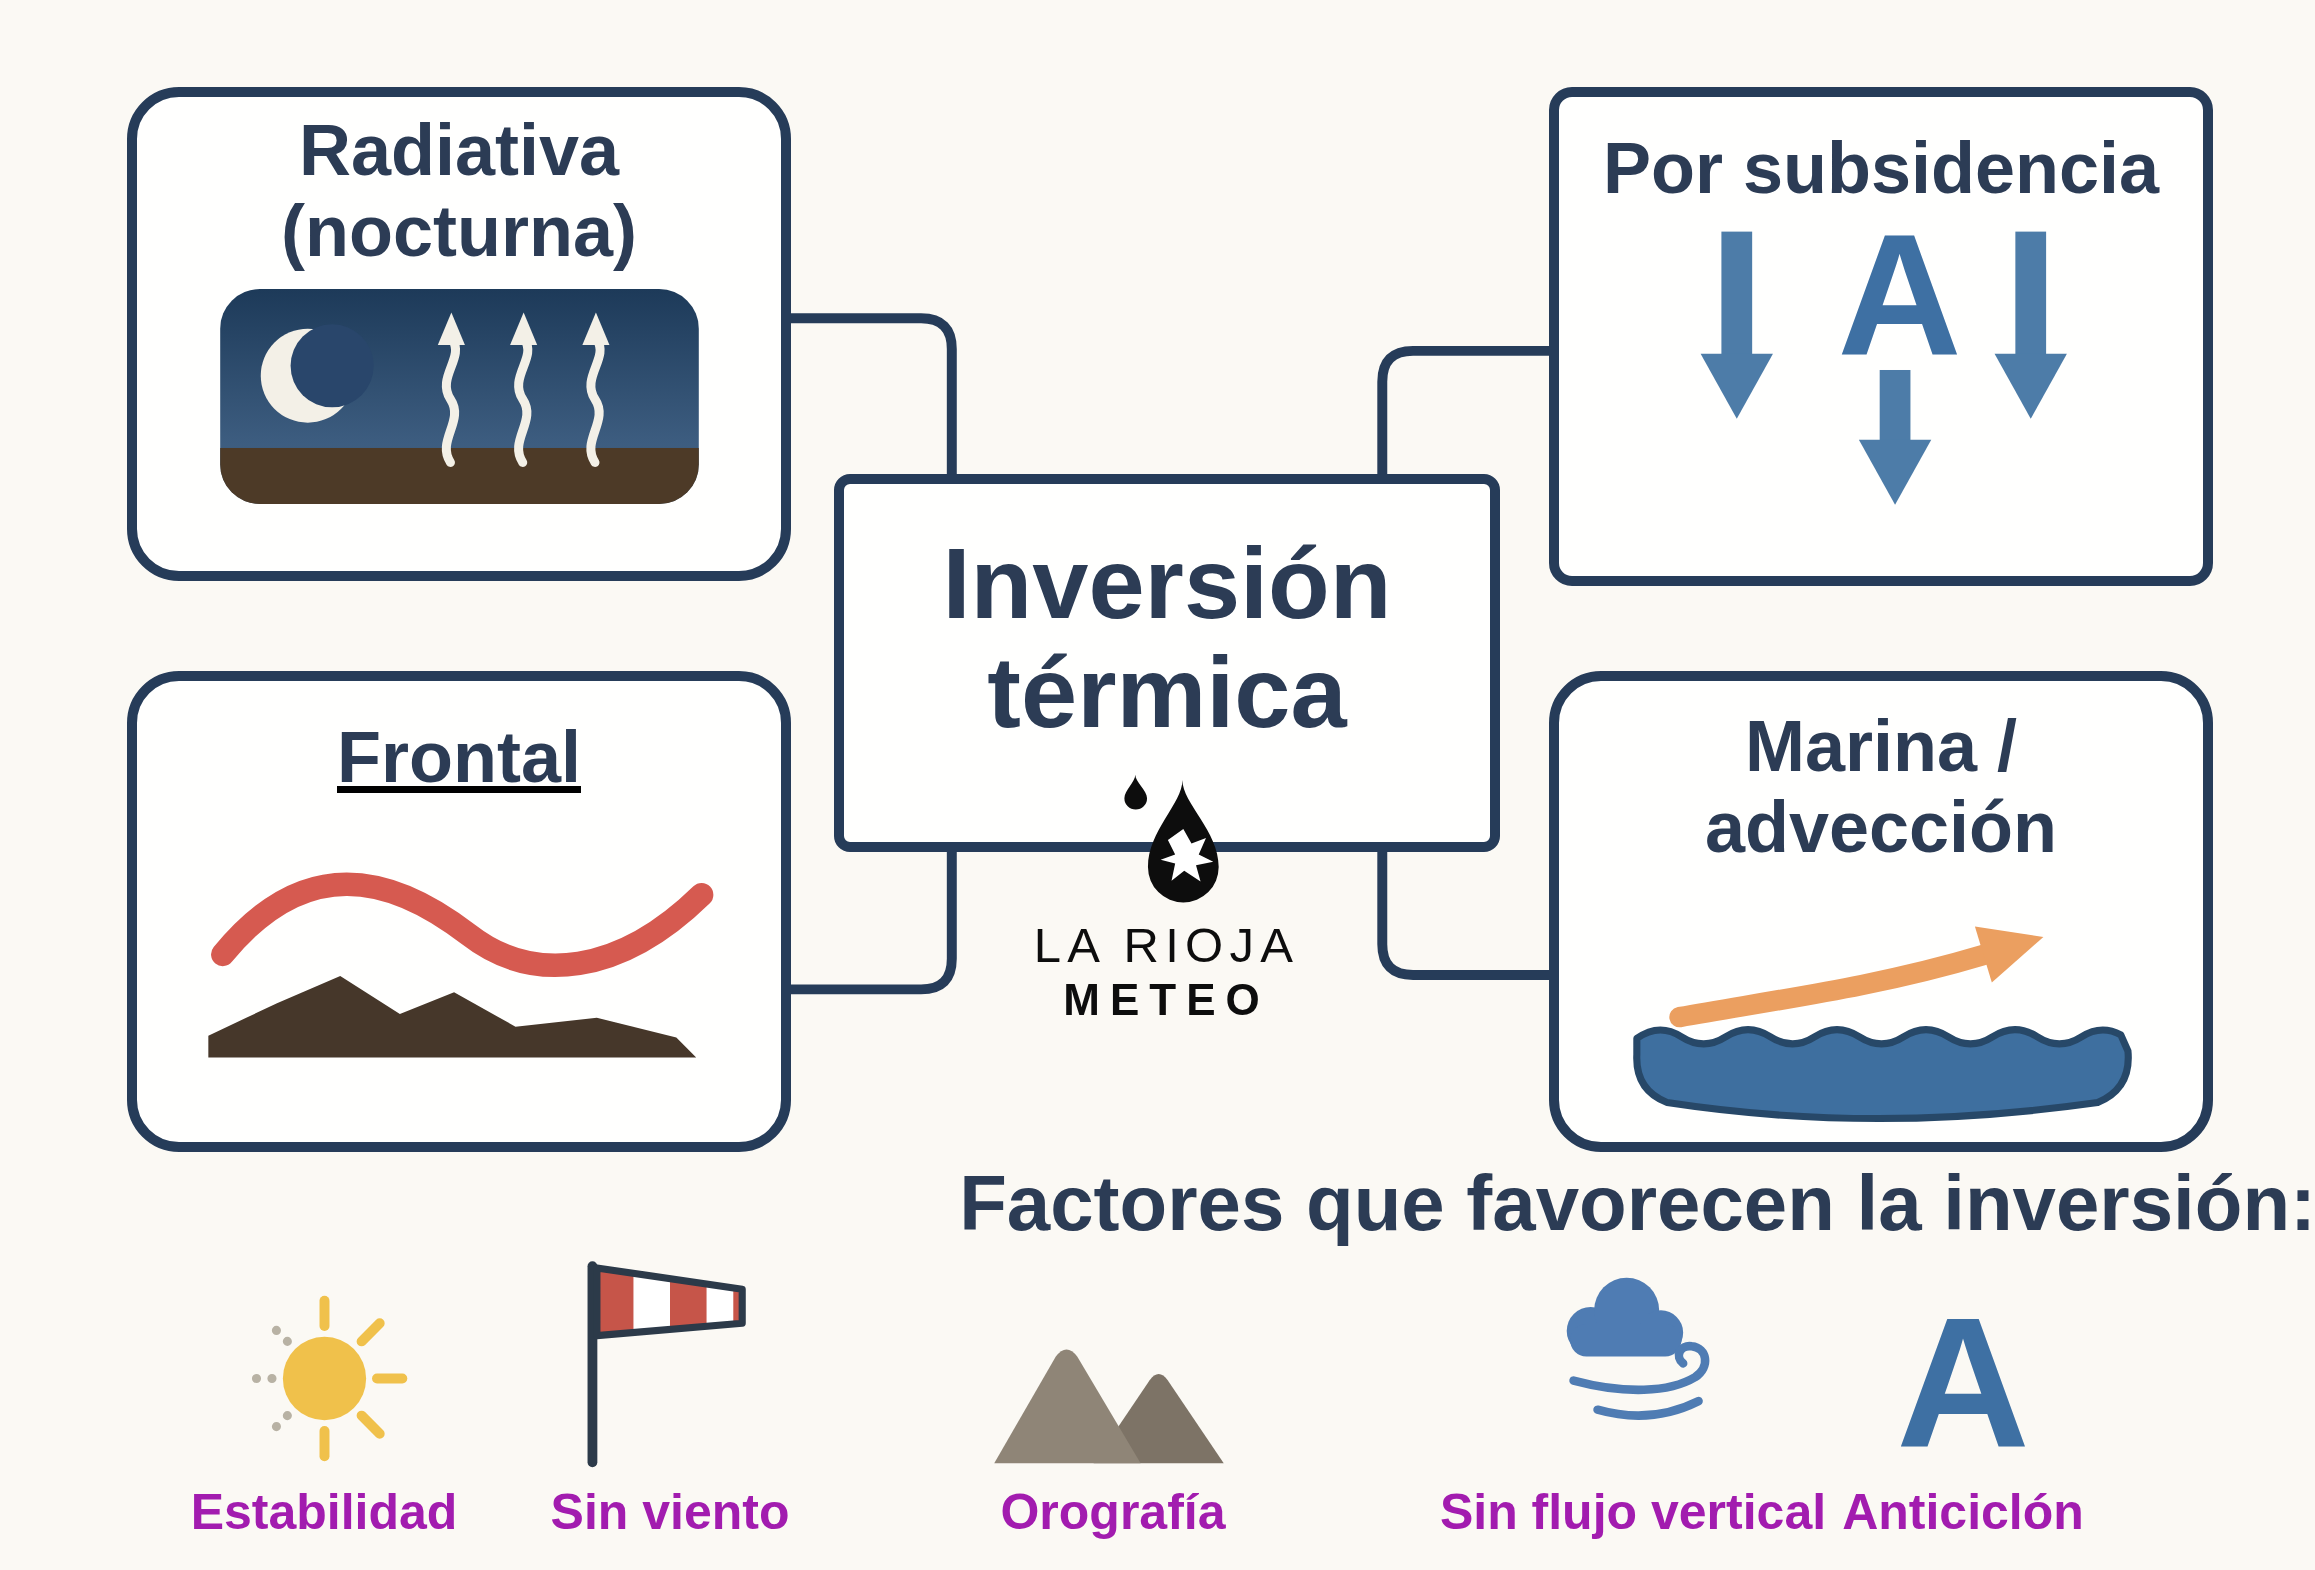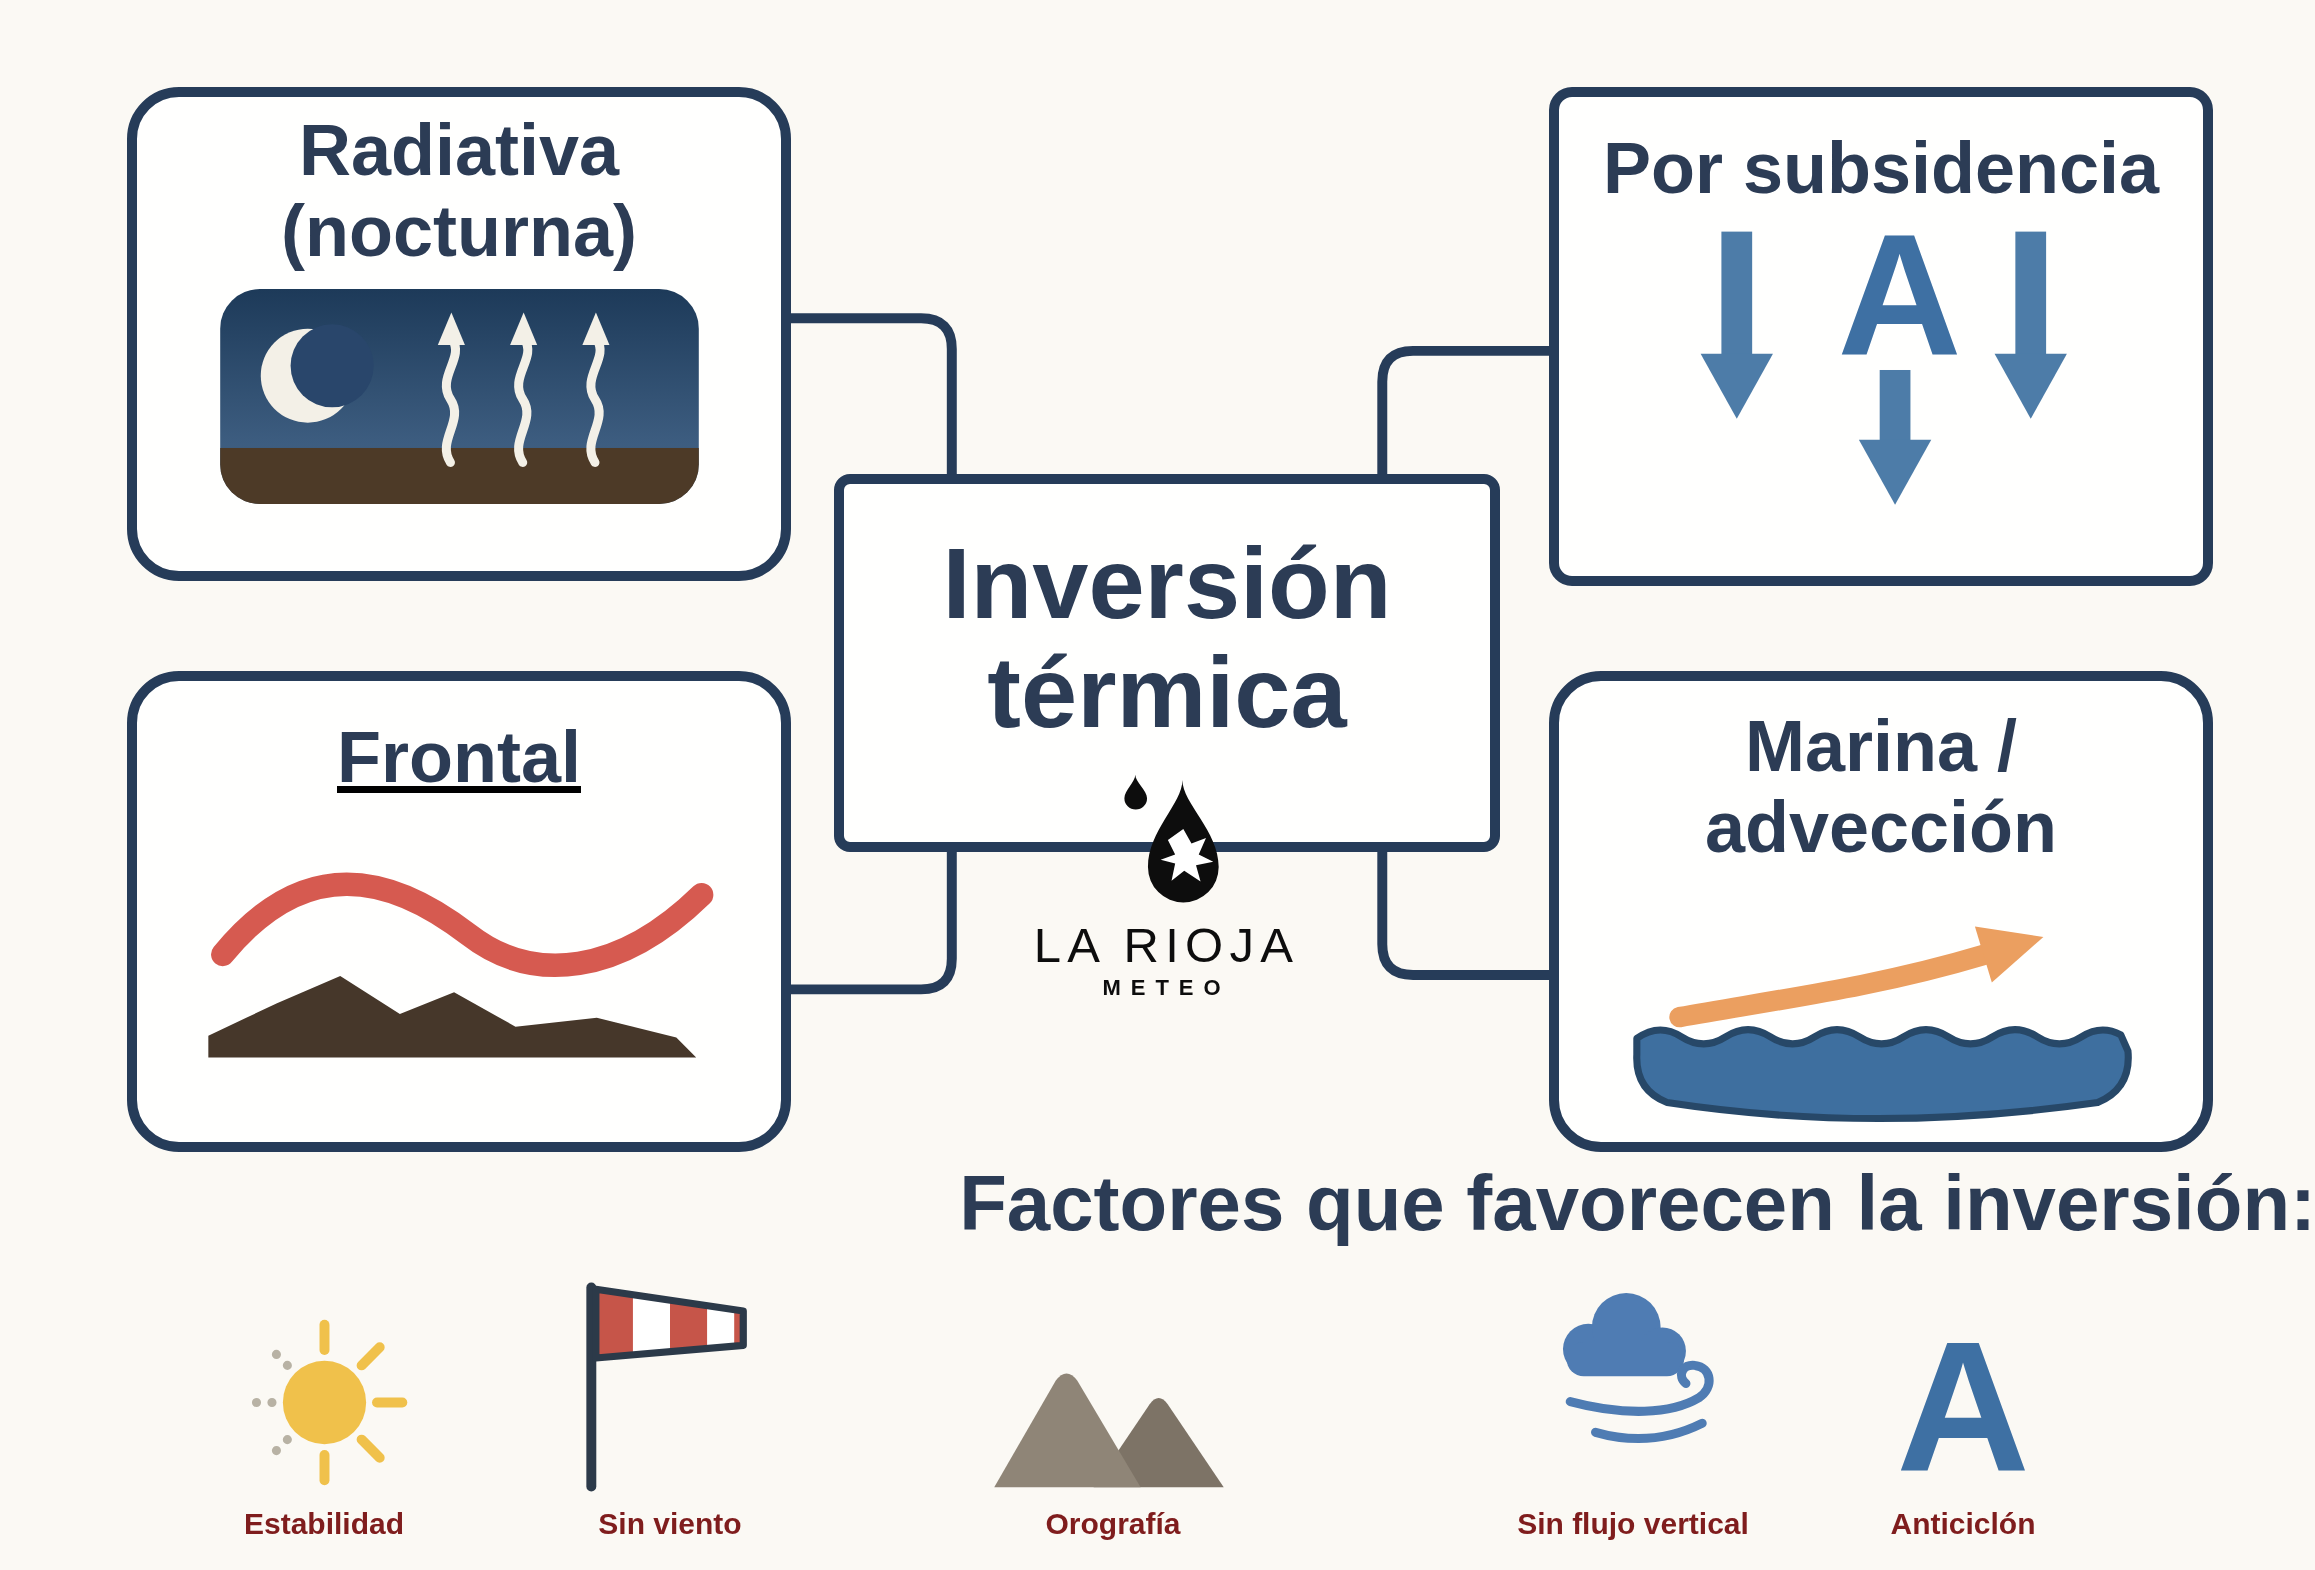--- a/index.html
+++ b/index.html
@@ -44,33 +44,33 @@
   .illustration { margin-top: 18px; }
   #box-frontal .illustration { margin-top: 1.8px; }
   #box-subsidencia .illustration { margin-top: 0; }
   #box-marina .illustration { margin-top: 5.4px; }
 
   .logo {
     position: absolute; left: 1031px; top: 771px; width: 271px;
     text-align: center; z-index: 6; color: #0d0d0d;
   }
   .logo-line1 { font-size: 49px; font-weight: 400; letter-spacing: 6.3px; margin-top: 7.2px; text-align: center; }
-  .logo-line2 { font-size: 22px; font-weight: 700; letter-spacing: 10px; margin-top: 1.8px; }
+  .logo-line2 { font-size: 44px; font-weight: 700; letter-spacing: 10px; margin-top: 1.8px; }
 
   .factors-title {
     position: absolute; top: 1158px; left: 0; width: 100%;
     text-align: right; font-size: 78px; font-weight: 700;
     color: #2c3c55; z-index: 2;
   }
   .factor {
     position: absolute; top: 1259px; height: 282px; z-index: 2;
     display: flex; flex-direction: column; align-items: center; justify-content: flex-end;
   }
   .factor-label {
-    font-size: 30px; font-weight: 700; color: #7f1d1d;
+    font-size: 50px; font-weight: 700; color: #a21caf;
     margin-top: 14.5px; white-space: nowrap;
   }
   #factor-estabilidad { left: 152px;  width: 344px; }
   #factor-sin-viento  { left: 498px;  width: 344px; }
   #factor-orografia   { left: 932px; width: 362px; }
   #factor-sin-flujo   { left: 1418px; width: 430px; gap: 28px; }
   #factor-anticiclon  { left: 1791px; width: 344px; }
   .anticyclone-letter { font-size: 185px; font-weight: 700; color: #3e70a3; line-height: 0.92; }
 </style>
 </head>

